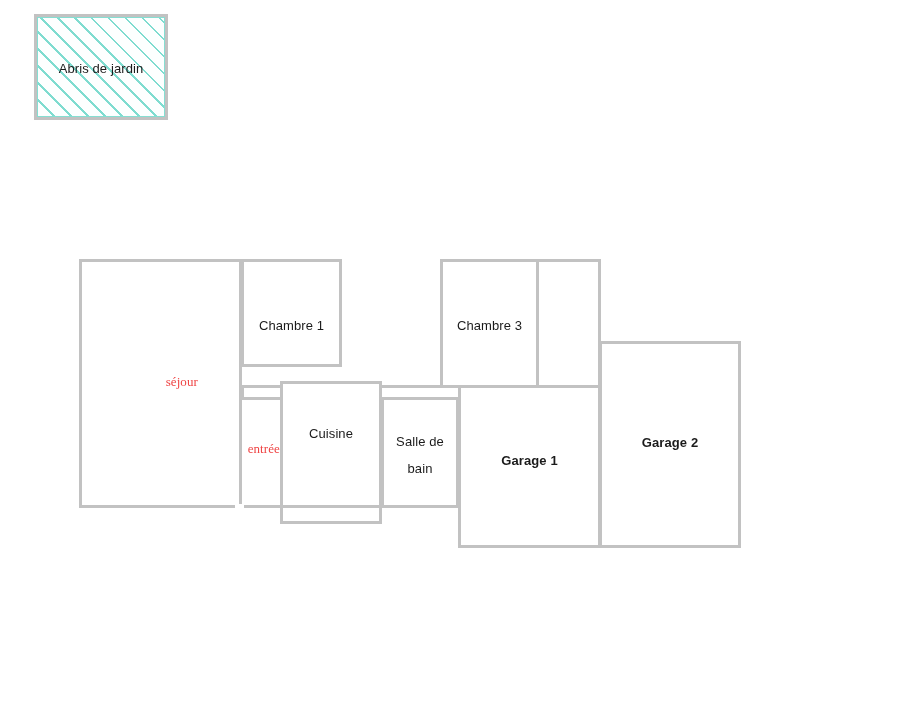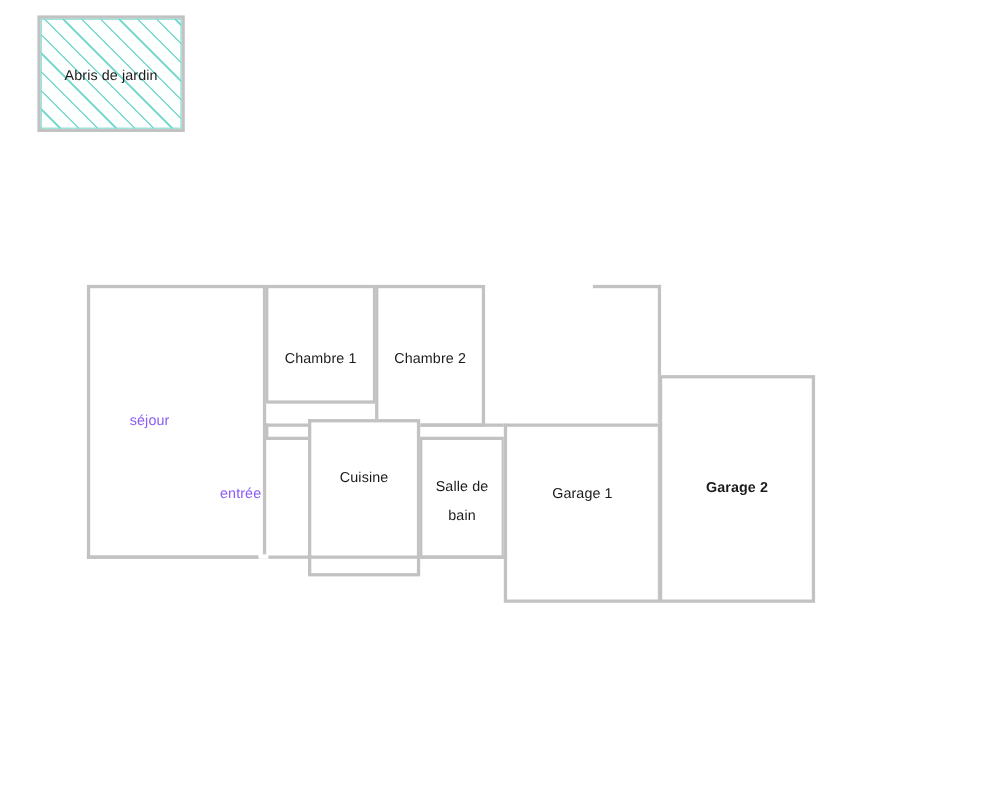--- a/index.html
+++ b/index.html
@@ -87,68 +87,69 @@
     position: absolute;
     height: 4px;
     background: #ffffff;
   }
 
   
   .free-label {
     position: absolute;
     font-size: 13px;
     line-height: 17px;
-    color: #8b5cf6;
+    color: #ef4444;
     letter-spacing: 0.1px;
     white-space: nowrap;
-    text-align: left;
+    text-align: right;
+    font-family: Liberation Serif, serif;
   }
 </style>
 </head>
 <body>
 
 <div id="canvas">
 
   <div class="shed" style="left:34px; top:14px; width:134px; height:106px;">
     <div class="shed-inner"></div>
     <div class="shed-label">Abris de jardin</div>
   </div>
 
   <div class="room" style="left:79px; top:259px; width:163px; height:249px;"></div>
   <div class="free-label" style="left:118px; top:373px; width:80px;">séjour</div>
 
   <div class="room" style="left:241px; top:259px; width:101px; height:108px;">
     <div class="room-label" style="top:55px;">Chambre 1</div>
   </div>
 
-  <div class="room" style="left:341px; top:259px; width:100px; height:129px;">
-    <div class="room-label" style="top:55px;">Chambre 2</div>
+
+  <div class="room" style="left:440px; top:259px; width:99px; height:129px;">
+    <div class="room-label" style="top:55px;">Chambre 3</div>
   </div>
-
 
   <div class="wall-h" style="left:539px; top:259px; width:62px;"></div>
   <div class="wall-v" style="left:598px; top:259px; height:126px;"></div>
 
   <div class="wall-h" style="left:241px; top:385px; width:220px;"></div>
   <div class="wall-h" style="left:241px; top:397px; width:43px;"></div>
   <div class="wall-v" style="left:241px; top:385px; height:15px;"></div>
 
   <div class="free-label" style="left:200px; top:440px; width:80px;">entrée</div>
 
   <div class="room" style="left:280px; top:381px; width:102px; height:143px;">
     <div class="room-label" style="top:41px;">Cuisine</div>
   </div>
 
   <div class="room" style="left:381px; top:397px; width:78px; height:111px;">
     <div class="room-label" style="top:33px;">Salle de</div>
     <div class="room-label" style="top:60px;">bain</div>
   </div>
 
   <div class="room" style="left:458px; top:385px; width:143px; height:163px;">
-    <div class="room-label" style="top:52px;">Garage 1</div>
+    <div class="room-label" style="top:64px;font-weight:bold;">Garage 1</div>
   </div>
 
   <div class="room" style="left:599px; top:341px; width:142px; height:207px;">
     <div class="room-label" style="top:90px;font-weight:bold;">Garage 2</div>
   </div>
 
   <div class="wall-h" style="left:79px; top:505px; width:382px;"></div>
   <div class="door-gap" style="left:235px; top:504px; width:9px;"></div>
 
 </div>

